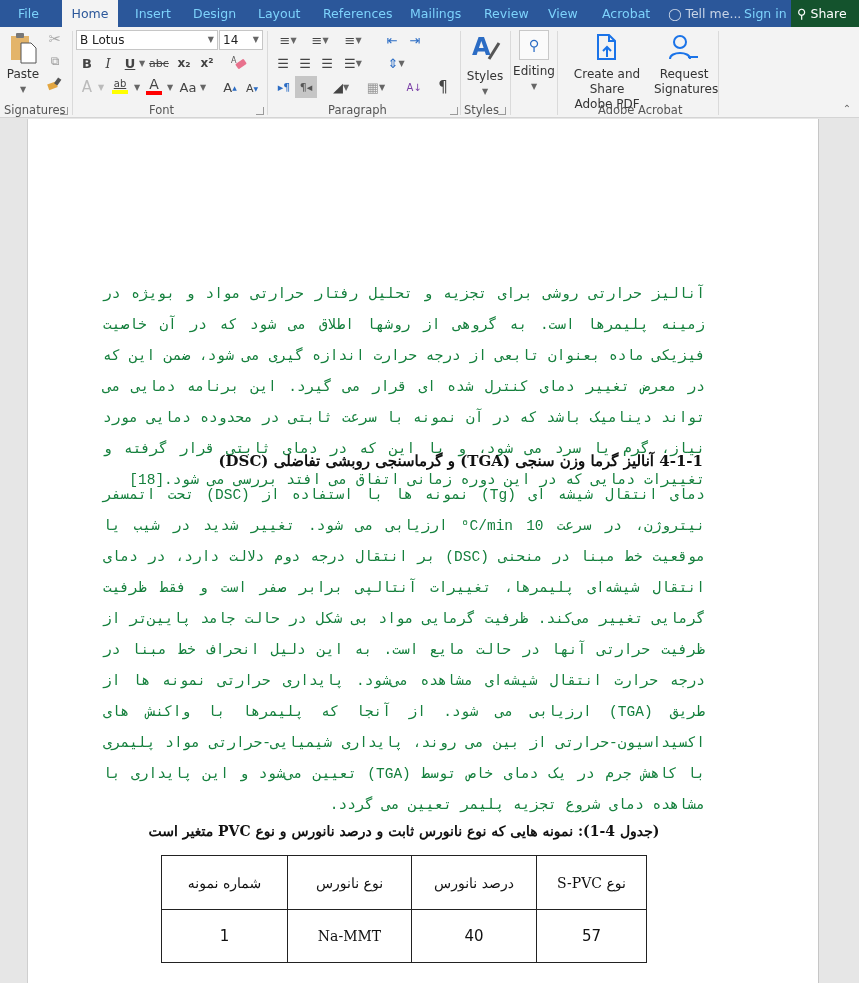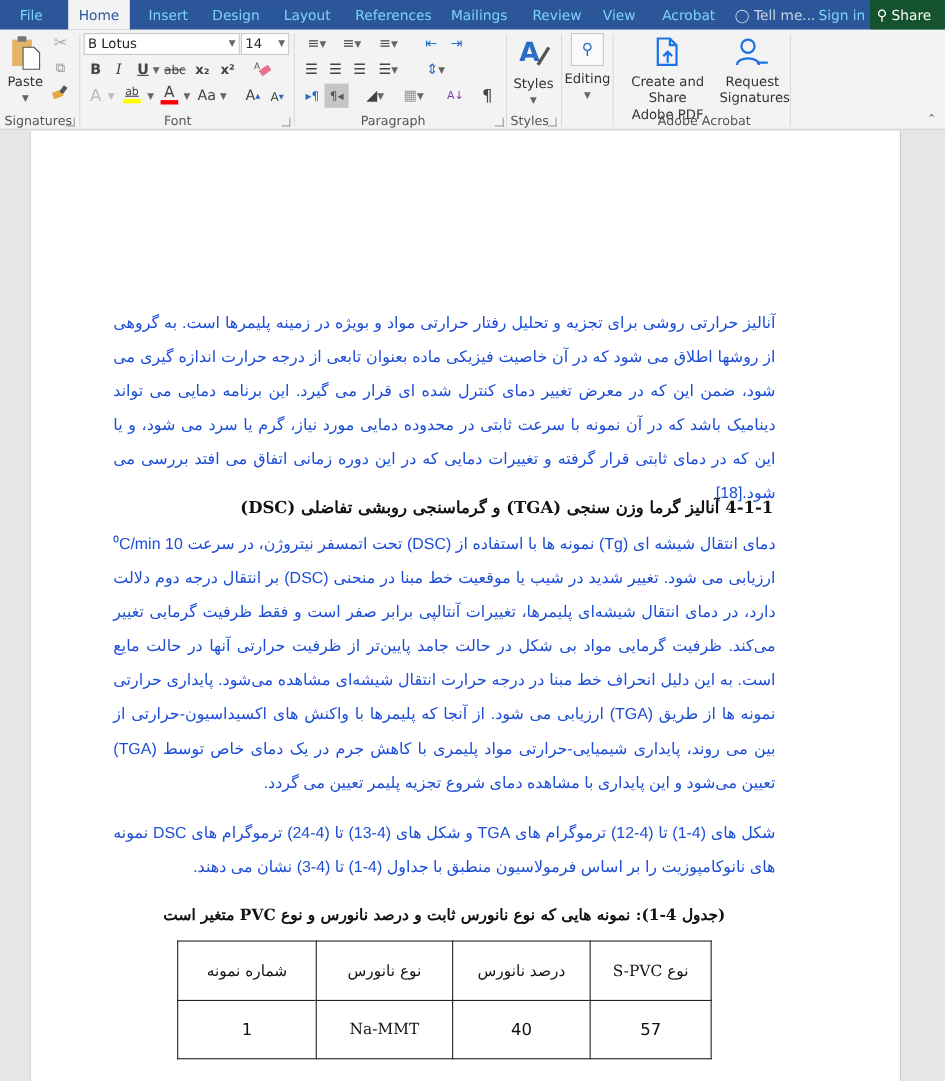--- a/index.html
+++ b/index.html
@@ -21,21 +21,21 @@
   .sm-arrow { font-size: 8px; color: #666; }
 
   .font-box { position: absolute; top: 3px; height: 20px; border: 1px solid #c6c6c6; background: #fff; font-size: 12px; line-height: 18px; padding-left: 3px; color: #222; }
   .font-box .dd { position: absolute; right: 3px; top: 0; font-size: 8px; color: #666; }
 
   .big-btn { position: absolute; text-align: center; font-size: 12px; color: #333; line-height: 15px; }
 
   
   .docarea { position: absolute; left: 0; top: 119px; width: 859px; height: 864px; background: #e6e6e6; }
   .page { position: absolute; left: 27px; top: 0; width: 792px; height: 864px; background: #fff; border-left: 1px solid #cfcfcf; border-right: 1px solid #c6c6c6; }
-  .rtl { direction: rtl; text-align: justify; font-family: Liberation Sans, sans-serif; color: #1d4ed8; }
+  .rtl { direction: rtl; text-align: justify; font-family: Liberation Mono, monospace; color: #15803d; }
 
   .h1 { position: absolute; right: 115px; top: 80px; font-size: 24px; font-weight: bold; font-family: "DejaVu Sans", "Liberation Sans", sans-serif; direction: rtl; color: #111; }
   .para { position: absolute; left: 75px; width: 602px; font-size: 14.5px; line-height: 31px; text-align-last: right; }
   .h2 { position: absolute; right: 115px; top: 333px; font-size: 15px; font-weight: bold; direction: rtl; font-family: "DejaVu Serif", "Liberation Serif", serif; color: #111; }
   .caption { position: absolute; left: 75px; width: 602px; top: 704px; font-size: 14px; font-weight: bold; text-align: center; direction: rtl; font-family: "DejaVu Serif", "Liberation Serif", serif; color: #111; }
 
   table.tbl { position: absolute; left: 133px; top: 736px; border-collapse: collapse; direction: rtl; font-family: "DejaVu Serif", "Liberation Serif", serif; }
   table.tbl td { border: 1px solid #222; text-align: center; font-size: 14px; color: #111; }
   table.tbl tr.head td { height: 54px; }
   table.tbl tr.row td { height: 53px; }
@@ -231,21 +231,20 @@
 
 <div class="docarea">
   <div class="page">
 
     <p class="para rtl" style="top:160px;">آنالیز حرارتی روشی برای تجزیه و تحلیل رفتار حرارتی مواد و بویژه در زمینه پلیمرها است. به گروهی از روشها اطلاق می شود که در آن خاصیت فیزیکی ماده بعنوان تابعی از درجه حرارت اندازه گیری می شود، ضمن این که در معرض تغییر دمای کنترل شده ای قرار می گیرد. این برنامه دمایی می تواند دینامیک باشد که در آن نمونه با سرعت ثابتی در محدوده دمایی مورد نیاز، گرم یا سرد می شود، و یا این که در دمای ثابتی قرار گرفته و تغییرات دمایی که در این دوره زمانی اتفاق می افتد بررسی می شود.[18]</p>
 
     <div class="h2">4-1-1 آنالیز گرما وزن سنجی (TGA) و گرماسنجی روبشی تفاضلی (DSC)</div>
 
     <p class="para rtl" style="top:361px;">دمای انتقال شیشه ای (Tg) نمونه ها با استفاده از (DSC) تحت اتمسفر نیتروژن، در سرعت 10 ⁰C/min ارزیابی می شود. تغییر شدید در شیب یا موقعیت خط مبنا در منحنی (DSC) بر انتقال درجه دوم دلالت دارد، در دمای انتقال شیشه‌ای پلیمرها، تغییرات آنتالپی برابر صفر است و فقط ظرفیت گرمایی تغییر می‌کند. ظرفیت گرمایی مواد بی شکل در حالت جامد پایین‌تر از ظرفیت حرارتی آنها در حالت مایع است. به این دلیل انحراف خط مبنا در درجه حرارت انتقال شیشه‌ای مشاهده می‌شود. پایداری حرارتی نمونه ها از طریق (TGA) ارزیابی می شود. از آنجا که پلیمرها با واکنش های اکسیداسیون-حرارتی از بین می روند، پایداری شیمیایی-حرارتی مواد پلیمری با کاهش جرم در یک دمای خاص توسط (TGA) تعیین می‌شود و این پایداری با مشاهده دمای شروع تجزیه پلیمر تعیین می گردد.</p>
 
-    <p class="para rtl" style="top:624px;">شکل های (4-1) تا (4-12) ترموگرام های TGA و شکل های (4-13) تا (4-24) ترموگرام های DSC نمونه های نانوکامپوزیت را بر اساس فرمولاسیون منطبق با جداول (4-1) تا (4-3) نشان می دهند.</p>
 
     <div class="caption">(جدول 4-1): نمونه هایی که نوع نانورس ثابت و درصد نانورس و نوع PVC متغیر است</div>
 
     <table class="tbl">
       <tbody>
           <tr class="head">
         <td style="width:110px;">نوع S-PVC</td>
         <td style="width:125px;">درصد نانورس</td>
         <td style="width:124px;">نوع نانورس</td>
         <td style="width:126px;">شماره نمونه</td>

